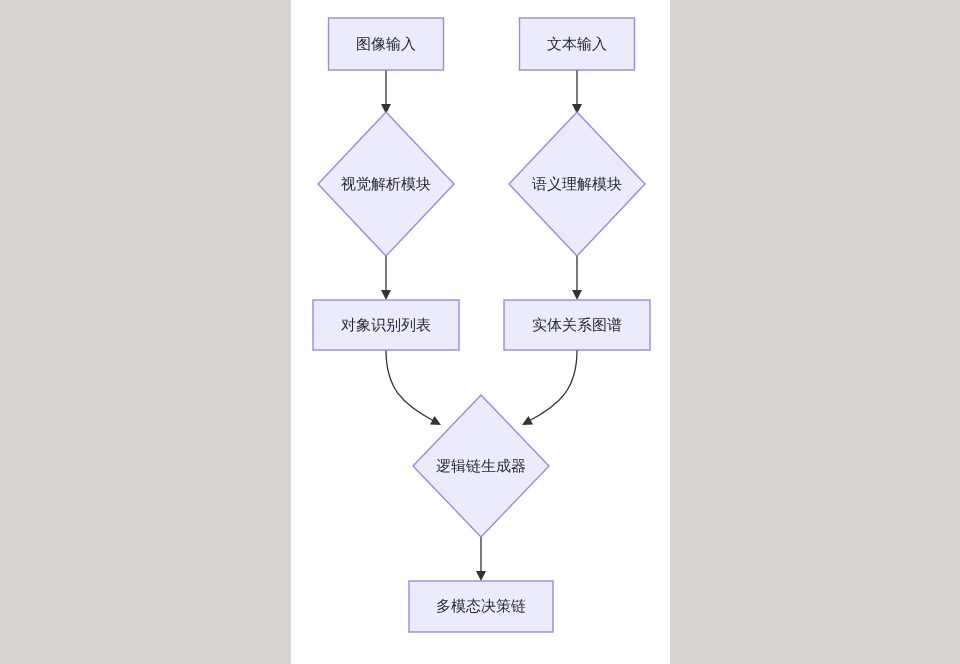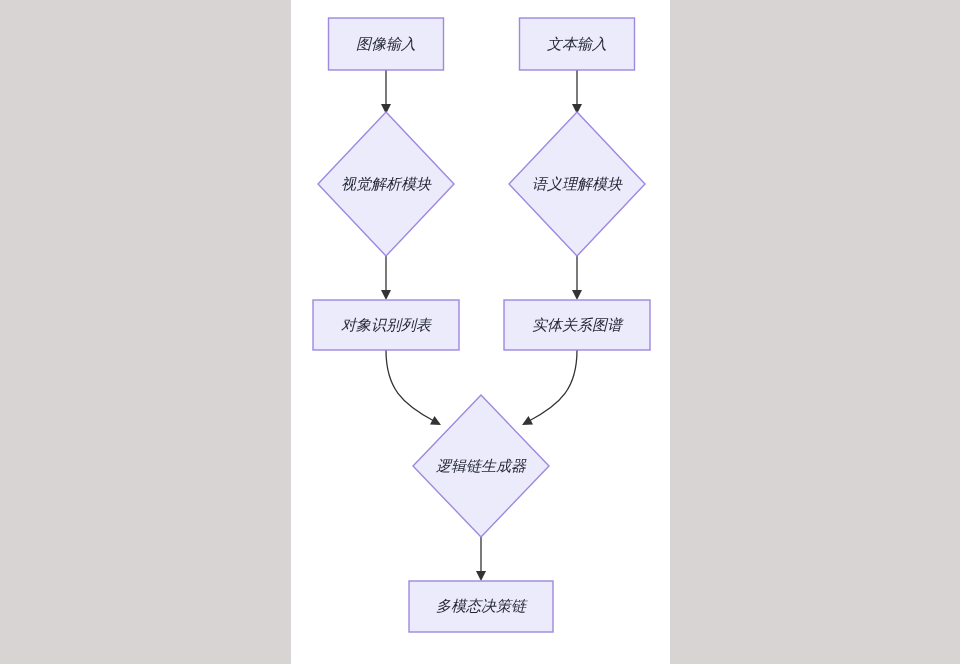--- a/index.html
+++ b/index.html
@@ -11,21 +11,20 @@
     width: 960px;
     height: 664px;
     background: #d8d4d4;
     font-family: "Liberation Sans", "DejaVu Sans", sans-serif;
     overflow: hidden;
   }
   #page {
     position: relative;
     width: 960px;
     height: 664px;
-    font-style: italic;
   }
   #canvas {
     position: absolute;
     left: 291px;
     top: 0;
     width: 379px;
     height: 664px;
     background: #ffffff;
   }
   #diagram-svg {

